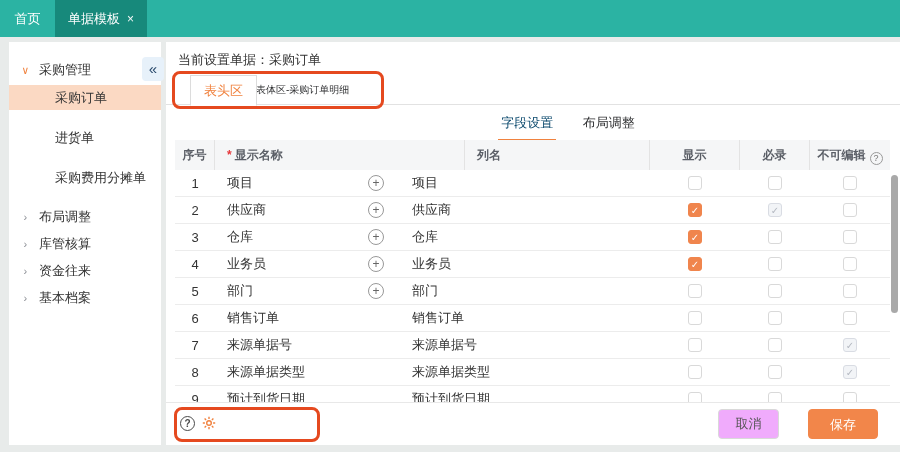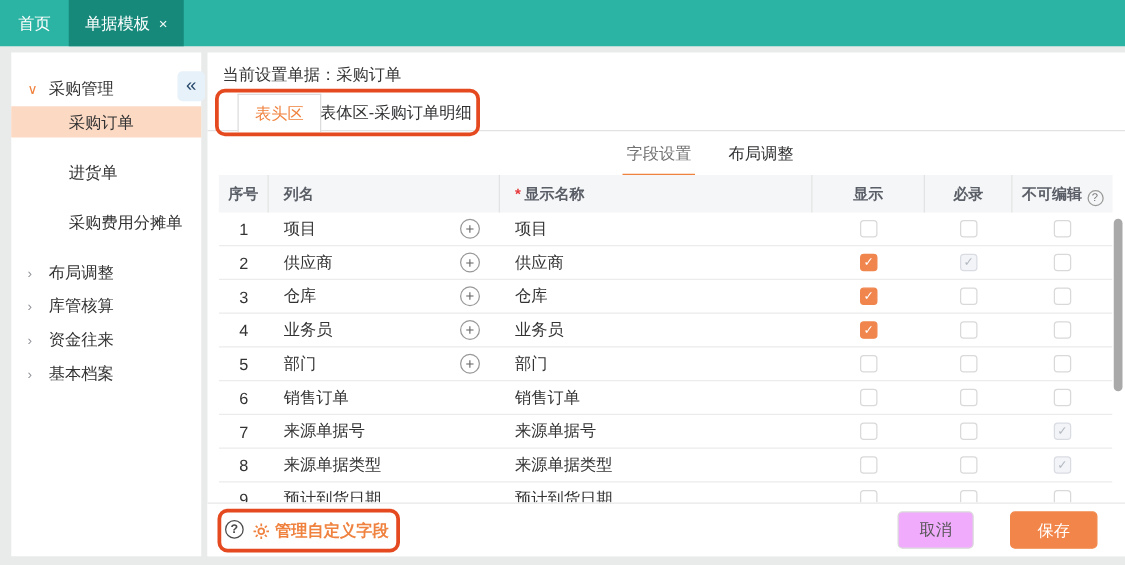--- a/index.html
+++ b/index.html
@@ -12,36 +12,36 @@
   }
   
   .topbar { position:absolute; left:0; top:0; width:900px; height:37px; background:#2bb3a3; }
   .tab-home { position:absolute; left:0; top:0; width:55px; height:37px; display:flex; align-items:center; justify-content:center; color:#fff; font-size:13px; cursor:pointer; }
   .tab-doc { position:absolute; left:55px; top:0; width:92px; height:37px; background:#17897b; display:flex; align-items:center; justify-content:center; gap:7px; color:#fff; font-size:13px; cursor:pointer; }
   .tab-doc .x { font-size:12px; opacity:.95; }
   
   .sidebar { position:absolute; left:9px; top:42px; width:152px; height:403px; background:#fff; padding-top:16px; }
   .collapse-btn { position:absolute; top:15px; right:-3px; width:22px; height:24px; background:#e7f1fa; border-radius:4px; color:#28496b; font-size:15px; line-height:23px; text-align:center; cursor:pointer; }
   .side-item { height:25px; line-height:25px; font-size:13px; color:#333; cursor:pointer; white-space:nowrap; }
-  .side-item.group { padding-left:13px; margin-bottom:2px; }
+  .side-item.group { padding-left:13px; margin-bottom:2px;font-family:Liberation Mono, monospace; }
   .side-item.child { padding-left:46px; margin-bottom:15px; }
   .side-item.selected { background:#fbd9c3; }
   .chev { display:inline-block; width:17px; font-size:11px; color:#909399; }
   .chev.expanded { color:#f0823f; }
   
   .main { position:absolute; left:166px; top:42px; width:734px; height:403px; background:#fff; }
   .current-doc { position:absolute; top:9px; left:12px; font-size:13px; color:#333; }
   .region-tabbar { position:absolute; top:33px; left:0; width:734px; height:30px; border-bottom:1px solid #e2e2e2; }
   .rtab-active { position:absolute; left:24px; top:0; height:31px; padding:0 13px; background:#fff; border:1px solid #dcdcdc; border-bottom:1px solid #fff; line-height:29px; color:#f0823f; font-size:13px; z-index:2; cursor:pointer; }
-  .rtab-inactive { position:absolute; left:82px; top:0; height:30px; line-height:30px; padding:0 8px; color:#303133; font-size:13px; cursor:pointer; }
+  .rtab-inactive { position:absolute; left:82px; top:0; height:30px; line-height:30px; padding:0 8px; color:#303133; font-size:10px; cursor:pointer; }
   .anno-box { position:absolute; border:3px solid #e5491f; border-radius:8px; pointer-events:none; z-index:6; }
   .anno-tabs { left:6px; top:-4px; width:212px; height:38px; }
   .setting-tabs { position:absolute; top:68px; left:70px; width:664px; text-align:center; font-size:13px; }
   .stab { display:inline-block; margin:0 10px; padding:4px 3px 7px; color:#303133; cursor:pointer; }
-  .stab.active { color:#737373; border-bottom:2px solid #f0823f; }
+  .stab.active { color:#0c4a6e; border-bottom:2px solid #f0823f; }
   
   .table { position:absolute; top:98px; left:9px; width:715px; }
   .thead { display:flex; height:30px; background:#f5f6f7; align-items:center; font-size:12px; font-weight:bold; color:#5a5e66; }
   .th { height:30px; line-height:30px; border-right:1px solid #e3e3e3; }
   .th:last-child { border-right:none; }
   .w-no   { width:40px;  text-align:center; }
   .w-col  { width:185px; padding-left:12px; }
   .w-disp { width:250px; padding-left:12px; }
   .w-show { width:90px;  text-align:center; }
   .w-req  { width:70px;  text-align:center; }
@@ -109,24 +109,24 @@
   </div>
 
   <div class="setting-tabs">
     <span class="stab active">字段设置</span>
     <span class="stab">布局调整</span>
   </div>
 
   <div class="table">
     <div class="thead">
       <div class="th w-no">序号</div>
-      <div class="th w-col">列名</div>
       <div class="th w-disp">
         <span class="req-star">*</span><span>显示名称</span>
       </div>
+      <div class="th w-col">列名</div>
       <div class="th w-show">显示</div>
       <div class="th w-req">必录</div>
       <div class="th w-ro">
         <span>不可编辑</span><span class="qmark">?</span>
       </div>
     </div>
     <div class="tbody">
         <div class="trow">
           <div class="c c-no">1</div>
           <div class="c c-col">
@@ -283,19 +283,18 @@
 
   <div class="footer">
     <div class="help-circle">?</div>
     <div class="manage-link">
       <svg width="14" height="14" viewBox="0 0 14 14">
           <g stroke="#f0823f" fill="none" stroke-width="1.4">
             <circle cx="7" cy="7" r="2.3"></circle>
             <path d="M7 0.8v2.1 M7 11.1v2.1 M0.8 7h2.1 M11.1 7h2.1 M2.6 2.6l1.5 1.5 M9.9 9.9l1.5 1.5 M11.4 2.6L9.9 4.1 M4.1 9.9l-1.5 1.5"></path>
           </g>
         </svg>
-      <span>管理自定义字段</span>
     </div>
     <div class="anno-box anno-footer"></div>
     <div class="btn btn-cancel">取消</div>
     <div class="btn btn-save">保存</div>
   </div>
 </div>
 
 </body></html>

